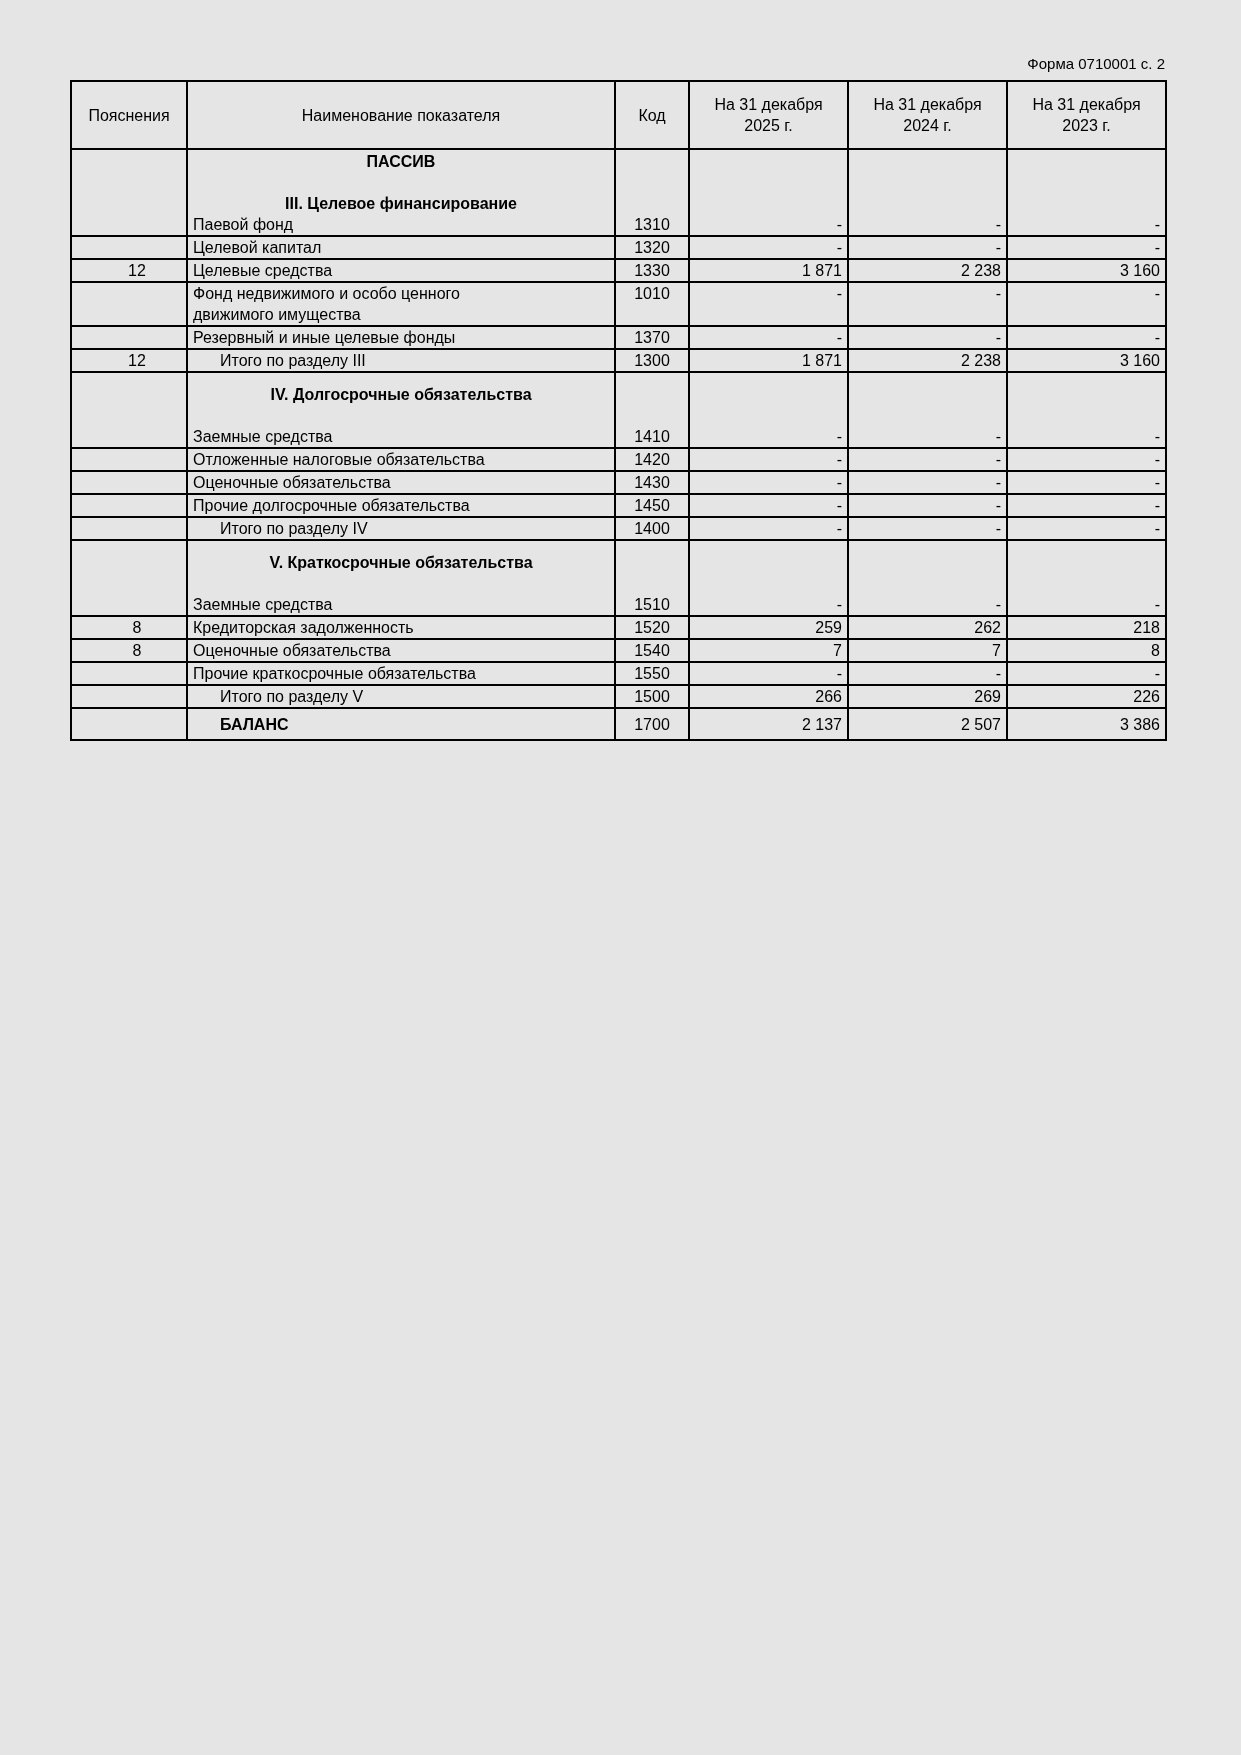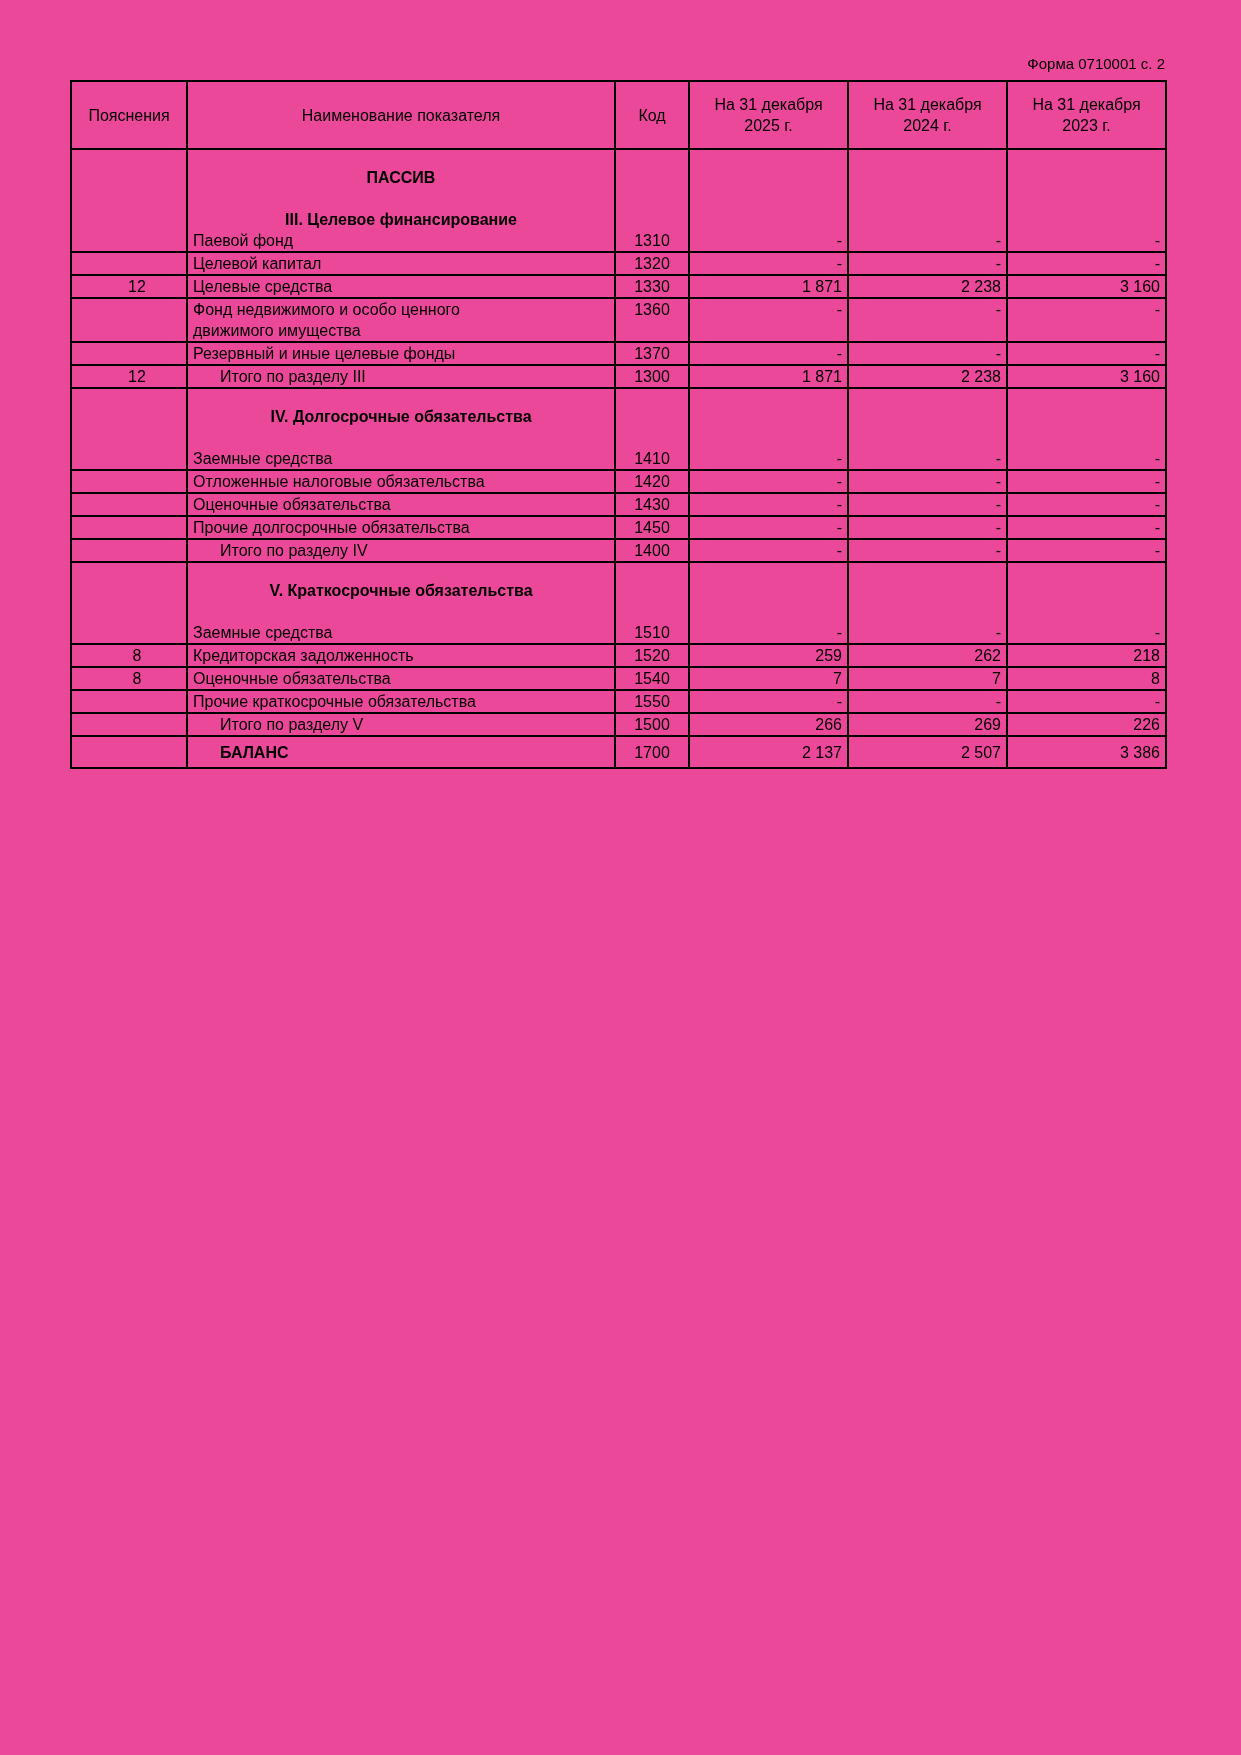--- a/index.html
+++ b/index.html
@@ -5,21 +5,21 @@
   * { margin: 0; padding: 0; box-sizing: border-box; }
   html, body { background: #ffffff; }
   body {
     width: 1241px; height: 1755px;
     font-family: "Liberation Sans", sans-serif;
     color: #000;
   }
   .page {
     position: relative;
     width: 1241px; height: 1755px;
-    background: #ec4899;
+    background: #e5e5e5;
   }
   .form-label {
     position: absolute;
     top: 55px;
     right: 76px;
     font-size: 15px;
     line-height: 18px;
     text-align: right;
     white-space: nowrap;
   }
@@ -52,21 +52,21 @@
   tr.r-wrap  { height: 35px; }
   tr.r-sec4  { height: 86px; }
   tr.r-sec3  { height: 76px; }
   tr.r-bal   { height: 32px; }
   td.note-cell { text-align: center; padding-left: 21px; }
   td.name-cell { text-align: left; }
   td.code-cell { text-align: center; }
   td.val-cell  { text-align: right; }
   
   tr.sec td { vertical-align: bottom; }
-  tr.sec td.name-cell { padding-top: 17px; }
+  tr.sec td.name-cell { padding-top: 1px; }
   .section-line {
     font-weight: bold;
     text-align: center;
     min-height: 21px;
   }
   
   tr.wrap td { vertical-align: top; }
   
   td.name-indent { padding-left: 32px; }
   tr.r-bal td.name-cell { font-weight: bold; }
@@ -139,21 +139,21 @@
           <td class="val-cell">1 871</td>
           <td class="val-cell">2 238</td>
           <td class="val-cell">3 160</td>
         </tr>
         <tr class="r-wrap wrap">
           <td class="note-cell"></td>
           <td class="name-cell">
             <div>Фонд недвижимого и особо ценного</div>
             <div>движимого имущества</div>
           </td>
-          <td class="code-cell">1360</td>
+          <td class="code-cell">1010</td>
           <td class="val-cell">-</td>
           <td class="val-cell">-</td>
           <td class="val-cell">-</td>
         </tr>
         <tr class="r-plain">
           <td class="note-cell"></td>
           <td class="name-cell">
             <div>Резервный и иные целевые фонды</div>
           </td>
           <td class="code-cell">1370</td>

